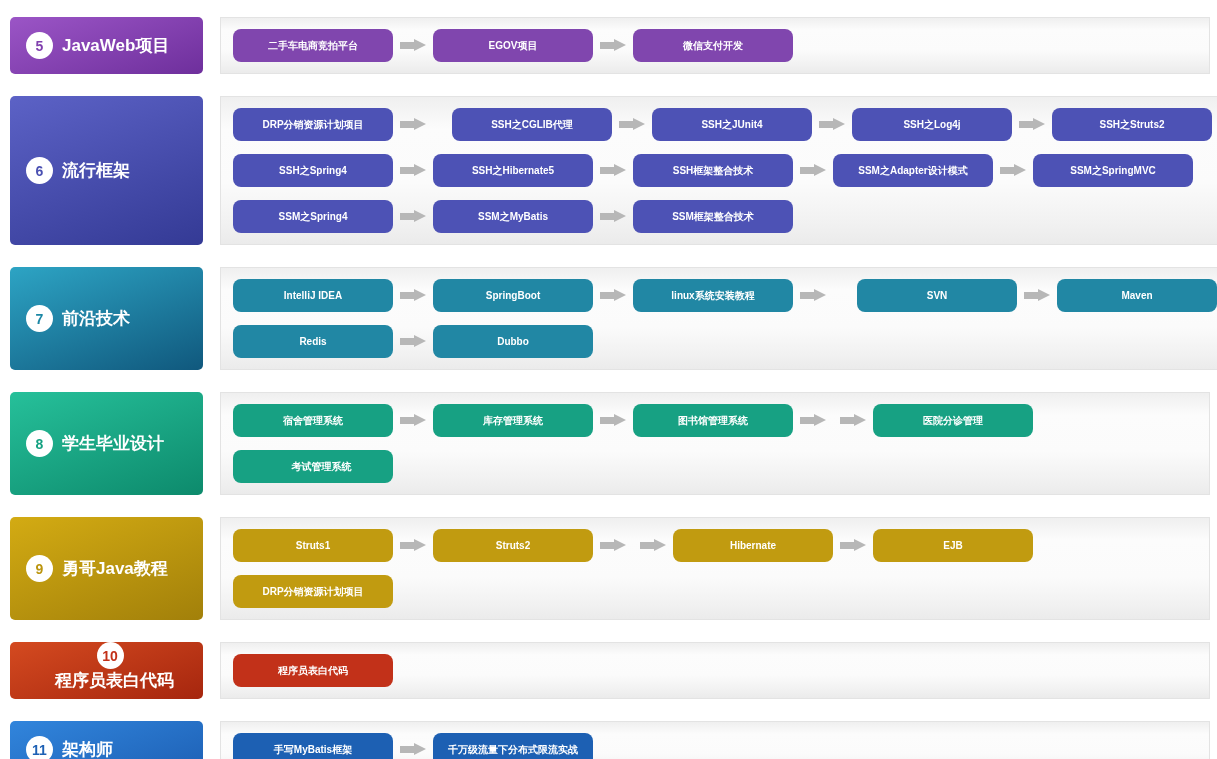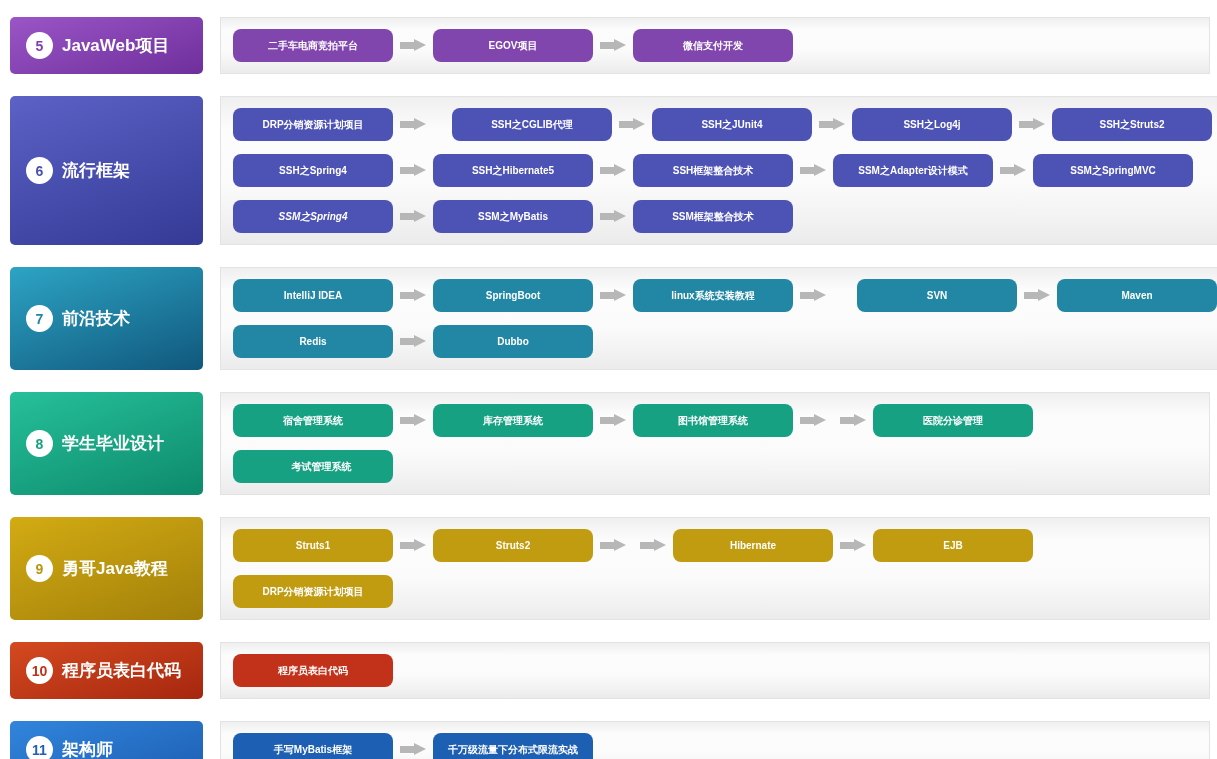--- a/index.html
+++ b/index.html
@@ -119,21 +119,21 @@
           <span class="arrow-cell">
             <span class="arrow"></span>
           </span>
           <a class="course-btn" style="background: rgb(77, 82, 181);">SSM之Adapter设计模式</a>
           <span class="arrow-cell">
             <span class="arrow"></span>
           </span>
           <a class="course-btn" style="background: rgb(77, 82, 181);">SSM之SpringMVC</a>
         </div>
         <div class="course-row">
-          <a class="course-btn" style="background: rgb(77, 82, 181); font-style: italic;">SSM之Spring4</a>
+          <a class="course-btn" style="background: rgb(77, 82, 181);">SSM之Spring4</a>
           <span class="arrow-cell">
             <span class="arrow"></span>
           </span>
           <a class="course-btn" style="background: rgb(77, 82, 181); text-align: right;">SSM之MyBatis</a>
           <span class="arrow-cell">
             <span class="arrow"></span>
           </span>
           <a class="course-btn" style="background: rgb(77, 82, 181);">SSM框架整合技术</a>
         </div>
       </div>
@@ -224,21 +224,21 @@
             <span class="arrow"></span>
           </span>
           <a class="course-btn" style="background: rgb(193, 155, 16);">EJB</a>
         </div>
         <div class="course-row">
           <a class="course-btn" style="background: rgb(193, 155, 16);">DRP分销资源计划项目</a>
         </div>
       </div>
     </div>
     <div class="section">
-      <div class="section-header" style="background: linear-gradient(160deg, rgb(212, 74, 32), rgb(166, 38, 14));">
+      <div class="section-header" style="background: linear-gradient(160deg, rgb(212, 74, 32), rgb(166, 38, 14)); flex-direction: column;">
         <span class="num-circle" style="color: rgb(194, 48, 24);">10</span>
         <span class="section-title">程序员表白代码</span>
       </div>
       <div class="section-panel">
         <div class="course-row">
           <a class="course-btn" style="background: rgb(194, 49, 25);">程序员表白代码</a>
         </div>
       </div>
     </div>
     <div class="section">

